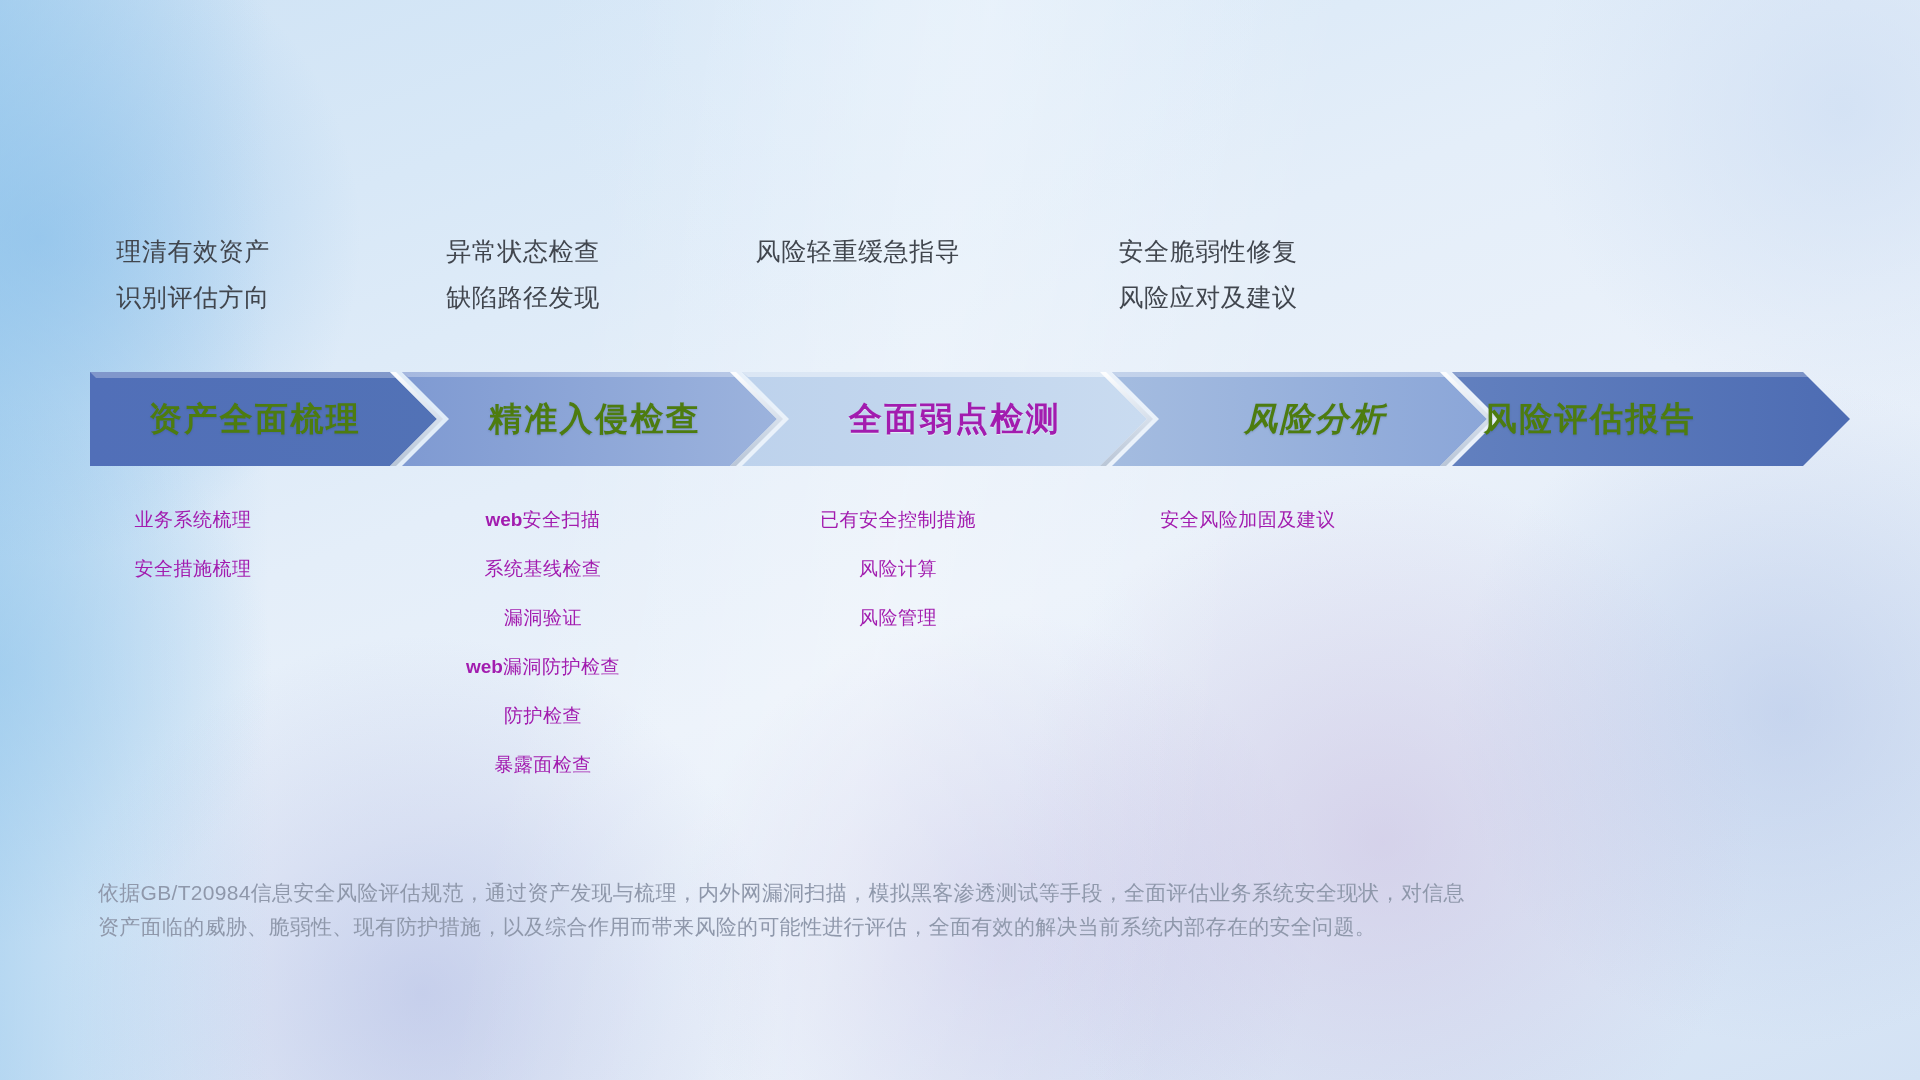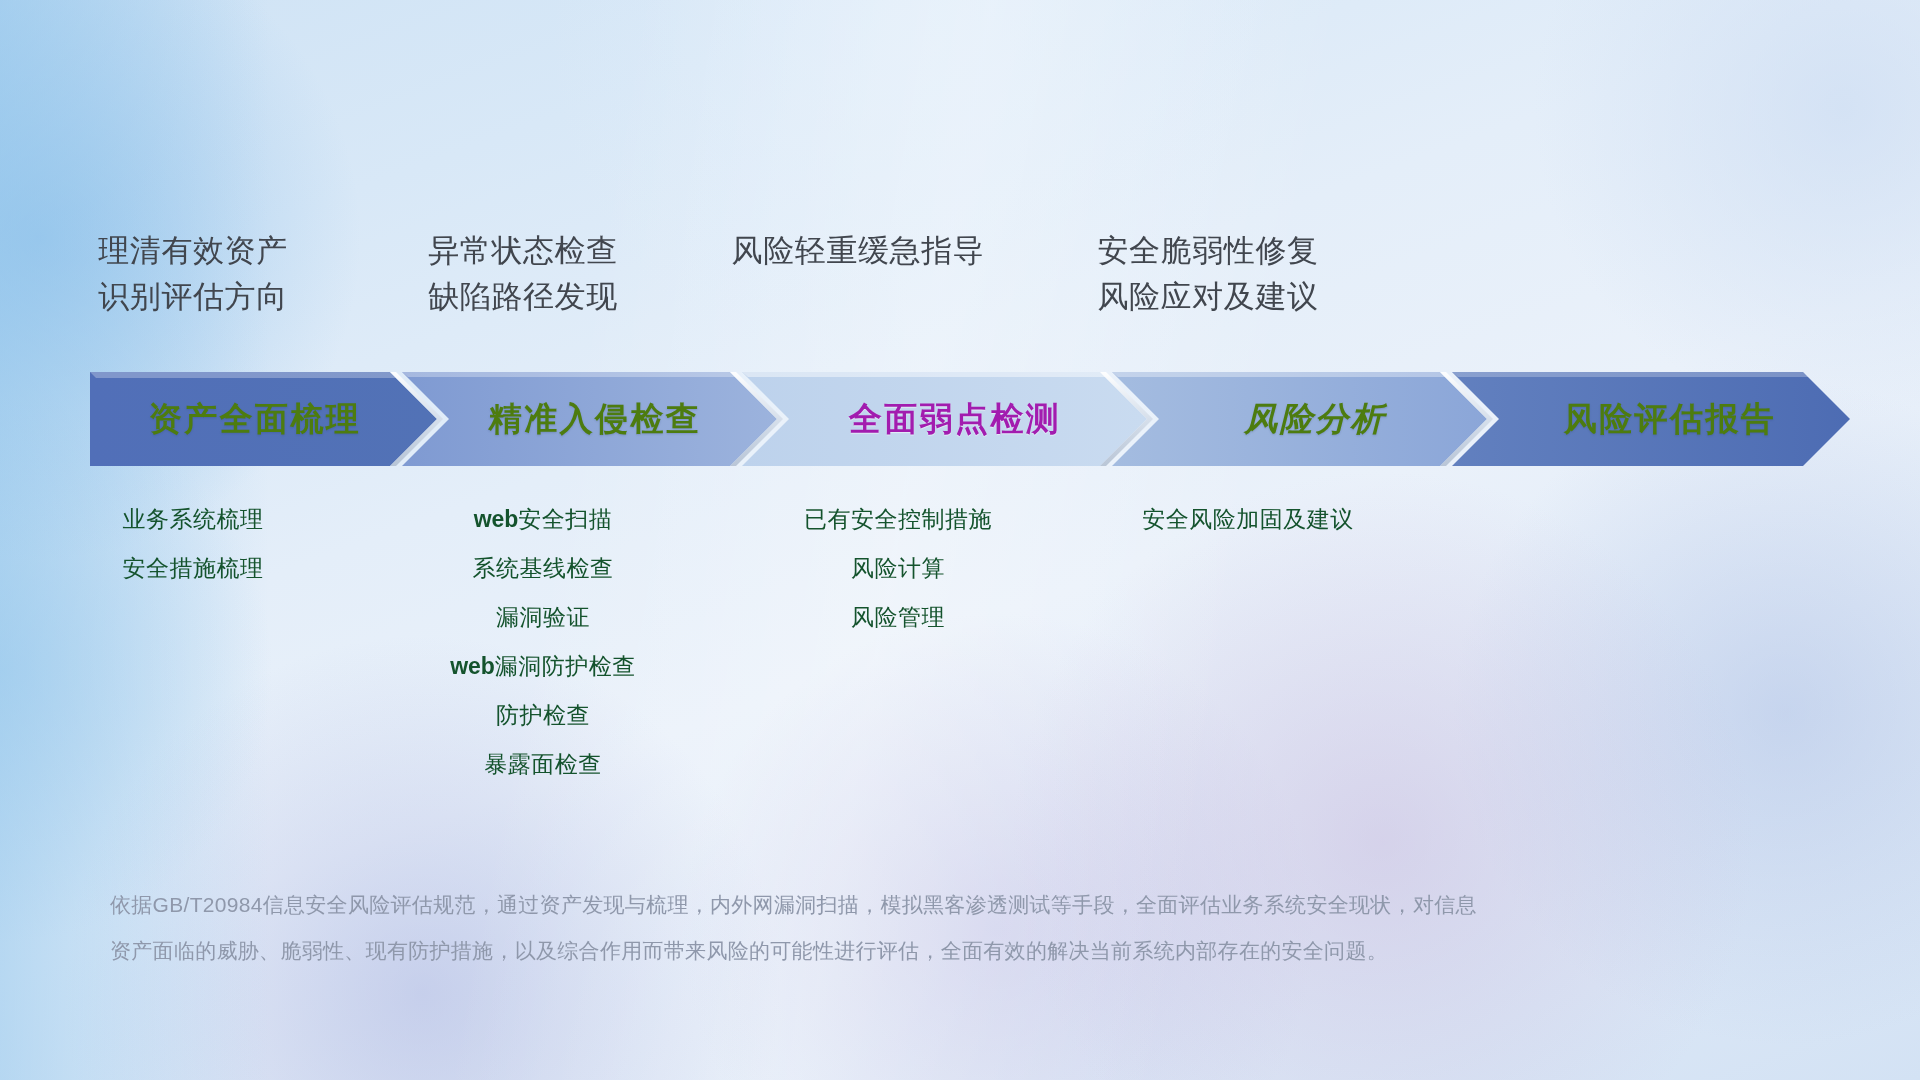--- a/index.html
+++ b/index.html
@@ -77,21 +77,21 @@
     top: 228px;
     left: 0;
     width: 1920px;
     height: 120px;
     display: flex;
   }
   .top-col {
     flex: 0 0 auto;
     text-align: center;
     color: #41464e;
-    font-size: 31px;
+    font-size: 25px;
     line-height: 46px;
     letter-spacing: 0.6px;
   }
   .top-col .line { white-space: nowrap; }
 
   
   .band {
     position: absolute;
     top: 372px;
     left: 90px;
@@ -119,43 +119,43 @@
   .bottom-row {
     position: absolute;
     top: 495px;
     left: 0;
     width: 1920px;
     display: flex;
   }
   .bottom-col {
     flex: 0 0 auto;
     text-align: center;
-    color: #14532d;
-    font-size: 23px;
+    color: #a21caf;
+    font-size: 19px;
     line-height: 49px;
     letter-spacing: 0.5px;
   }
   .bottom-col .line { white-space: nowrap; }
   .bottom-col .line b {
     font-weight: bold;
     letter-spacing: 0;
   }
 
   
   .footer {
     position: absolute;
     top: 876px;
     left: 98px;
     width: 1620px;
     color: #8f98ab;
     font-size: 21px;
     line-height: 34px;
     letter-spacing: 0.3px;
   }
-  .footer p { margin: 12px; }
+  .footer p { margin: 0; }
 </style>
 </head>
 <body>
 
 <div id="stage">
 
   <div class="bg-layer bg-base"></div>
   <div class="bg-layer bg-blob-d"></div>
   <div class="bg-layer bg-blob-a"></div>
   <div class="bg-layer bg-blob-b"></div>
@@ -231,21 +231,21 @@
         <path d="M312,0 H640 L646,5 H318 Z" fill="#ffffff" opacity="0.30"></path>
         <path d="M652,0 H1010 L1016,5 H658 Z" fill="#ffffff" opacity="0.45"></path>
         <path d="M1022,0 H1350 L1356,5 H1028 Z" fill="#ffffff" opacity="0.35"></path>
         <path d="M1362,0 H1713 L1719,5 H1368 Z" fill="#ffffff" opacity="0.25"></path>
       </svg>
 
       <div class="label on-dark" style="left:0px;   width:330px;">资产全面梳理</div>
       <div class="label on-dark" style="left:330px; width:350px;">精准入侵检查</div>
       <div class="label on-light" style="left:680px; width:370px;">全面弱点检测</div>
       <div class="label on-dark" style="left:1050px;width:350px;font-style:italic;">风险分析</div>
-      <div class="label on-dark" style="left:1400px;width:360px;">风险评估报告</div>
+      <div class="label on-dark" style="left:1320px;width:360px;">风险评估报告</div>
     </div>
 
     <div class="bottom-row">
 
       <div class="bottom-col" style="width:330px;margin-left:28px;">
         <div class="line"><span>业务系统梳理</span></div>
         <div class="line"><span>安全措施梳理</span></div>
       </div>
 
 

